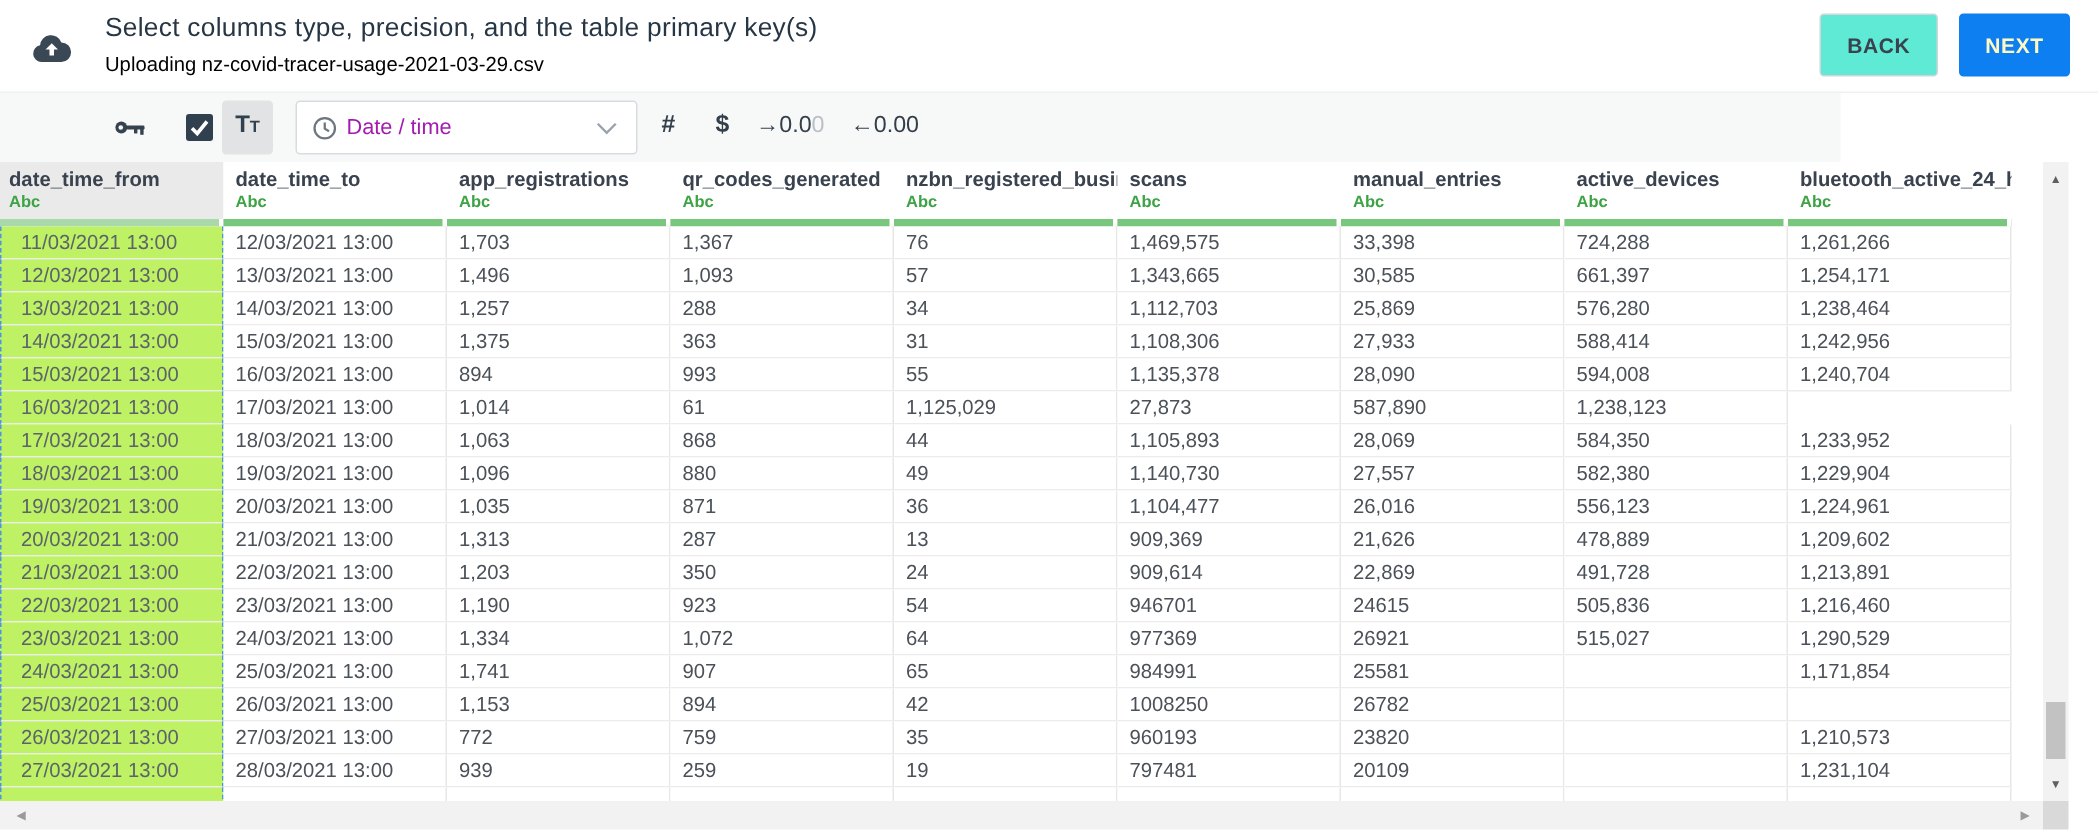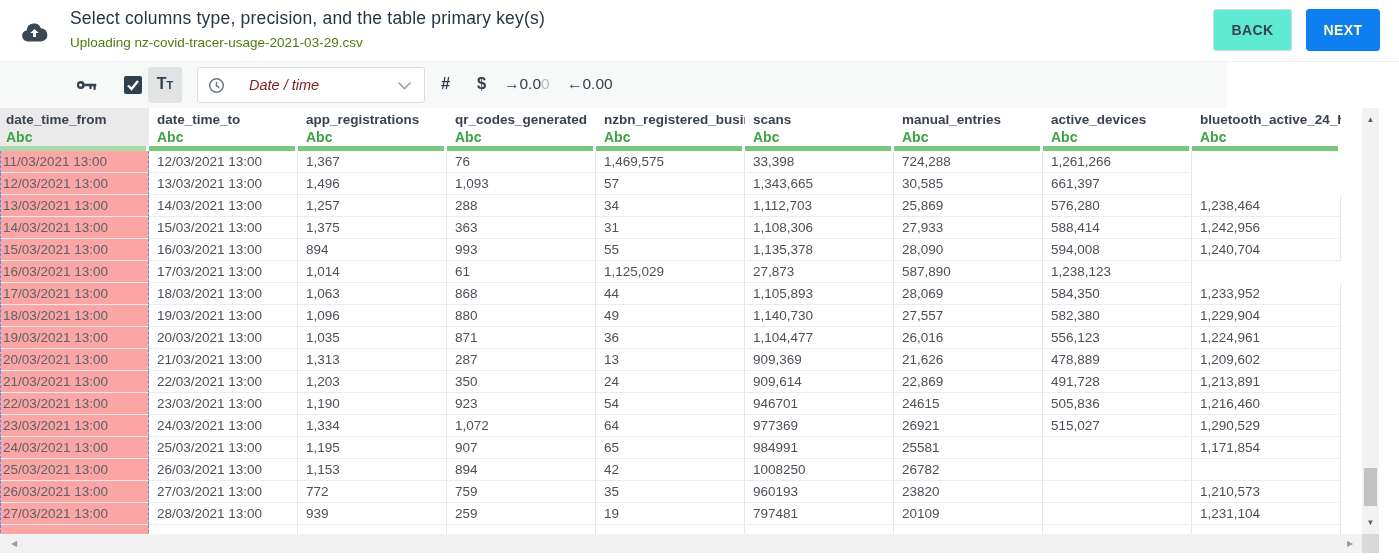--- a/index.html
+++ b/index.html
@@ -9,21 +9,21 @@
     background:#fff; font-family:"Liberation Sans", sans-serif;
   }
   
   .topbar {
     position:absolute; top:0; left:0; width:1399px; height:62px;
     background:#fff; border-bottom:1px solid #eef1f3;
   }
   .cloud-wrap { position:absolute; left:21px; top:20px; width:27px; height:27px; }
   .titles { position:absolute; left:70px; top:8px; }
   .page-title { font-size:17.5px; color:#273645; letter-spacing:.2px; font-weight:500; }
-  .page-sub { font-size:13.5px; color:#4d7c0f; margin-top:6px; }
+  .page-sub { font-size:13.5px; color:#000000; margin-top:6px; }
   .actions { position:absolute; right:19px; top:9px; display:flex; gap:14px; }
   .btn {
     height:42px; border-radius:3px; font-family:"Liberation Sans",sans-serif;
     font-size:14px; font-weight:bold; letter-spacing:.4px; cursor:pointer;
   }
   .btn-back { width:79px; background:#5eead4; border:1px solid #d0d5da; color:#39424e; }
   .btn-next { width:74px; background:#0e7ff1; border:1px solid #0e7ff1; color:#fef9c3; }
   
   .toolbar {
     position:absolute; top:62px; left:0; width:1227px; height:46px;
@@ -39,52 +39,52 @@
     left:148px; top:5px; width:34px; height:36px; background:#e1e3e5;
     border-radius:3px; color:#31404e; font-weight:bold; font-size:16px;
     font-variant:small-caps; text-align:center; line-height:34px; cursor:pointer;
   }
   .dropdown {
     left:197px; top:5px; width:228px; height:36px; background:#fff;
     border:1px solid #d8dce1; border-radius:3px; display:flex; align-items:center;
     cursor:pointer;
   }
   .dd-clock { margin-left:10px; width:17px; height:17px; flex:none; }
-  .dd-label { margin-left:24px; font-size:14.5px; color:#7f1d1d; flex:1;font-style:italic; }
+  .dd-label { margin-left:6px; font-size:14.5px; color:#a21caf; flex:1; }
   .dd-chev { margin-right:12px; flex:none; }
   .glyph { font-size:16.5px; font-weight:bold; top:12px; cursor:pointer; }
   .hash { left:441px; }
   .dollar { left:477px; }
   .dec { top:13px; font-size:15.5px; font-weight:normal; cursor:pointer; }
   .dec-add { left:504px; }
   .dec-rem { left:567px; }
   .faded { color:#b9c1c8; }
   
   .thead { position:absolute; top:108px; left:0; display:flex; height:38px; }
   .hcell {
     width:149px; padding:4px 0 0 8px; overflow:hidden; white-space:nowrap;
     cursor:pointer; background:#fff;font-weight:bold;
   }
   .hcell.sel { background:#eaeaea; padding-left:6px; }
   .hname { font-size:13.5px; color:#39424e; }
-  .htype { font-size:14px; color:#3da344; margin-top:2px; }
+  .htype { font-size:11px; color:#3da344; margin-top:2px; }
   .greenbar { position:absolute; top:146px; left:0; display:flex; height:5px; }
   .gseg { width:149px; background:#79c77d; border-right:3px solid #fff; }
   .gseg.sel { background:#a9d8ab; }
   .tbody { position:absolute; top:151px; left:0; }
   .trow { display:flex; height:22px; }
   .cell {
     width:149px; border-right:1px solid #e7e7e7; border-bottom:1px solid #ececec;
     font-size:13.5px; color:#4b5158; padding:3px 0 0 8px;
     white-space:nowrap; overflow:hidden; background:#fff;
   }
   .cell.sel {
-    background:#fca5a5; color:#5c636b;
+    background:#bef264; color:#5c636b;
     border-left:1px dashed #4e92e3; border-right:1px dashed #4e92e3;
-    padding-left:2px;
+    padding-left:13px;
   }
   
   .vscroll {
     position:absolute; left:1362px; top:108px; width:17px; height:426px;
     background:#f2f2f2;
   }
   .vs-arrow {
     position:absolute; left:0; width:17px; height:16px; text-align:center;
     font-size:8px; color:#5f5f5f; line-height:16px; cursor:pointer;
   }
@@ -206,36 +206,38 @@
       <div class="gseg"></div>
       <div class="gseg"></div>
       <div class="gseg"></div>
       <div class="gseg"></div>
       <div class="gseg"></div>
     </div>
   <div class="tbody" id="tbody">
       <div class="trow">
         <div class="cell sel">11/03/2021 13:00</div>
         <div class="cell">12/03/2021 13:00</div>
+        <div class="cell">1,703</div>
         <div class="cell">1,367</div>
         <div class="cell">76</div>
         <div class="cell">1,469,575</div>
         <div class="cell">33,398</div>
         <div class="cell">724,288</div>
         <div class="cell">1,261,266</div>
       </div>
       <div class="trow">
         <div class="cell sel">12/03/2021 13:00</div>
         <div class="cell">13/03/2021 13:00</div>
         <div class="cell">1,496</div>
         <div class="cell">1,093</div>
         <div class="cell">57</div>
         <div class="cell">1,343,665</div>
         <div class="cell">30,585</div>
         <div class="cell">661,397</div>
+        <div class="cell">1,254,171</div>
       </div>
       <div class="trow">
         <div class="cell sel">13/03/2021 13:00</div>
         <div class="cell">14/03/2021 13:00</div>
         <div class="cell">1,257</div>
         <div class="cell">288</div>
         <div class="cell">34</div>
         <div class="cell">1,112,703</div>
         <div class="cell">25,869</div>
         <div class="cell">576,280</div>
@@ -346,21 +348,21 @@
         <div class="cell">1,072</div>
         <div class="cell">64</div>
         <div class="cell">977369</div>
         <div class="cell">26921</div>
         <div class="cell">515,027</div>
         <div class="cell">1,290,529</div>
       </div>
       <div class="trow">
         <div class="cell sel">24/03/2021 13:00</div>
         <div class="cell">25/03/2021 13:00</div>
-        <div class="cell">1,195</div>
+        <div class="cell">1,741</div>
         <div class="cell">907</div>
         <div class="cell">65</div>
         <div class="cell">984991</div>
         <div class="cell">25581</div>
         <div class="cell"></div>
         <div class="cell">1,171,854</div>
       </div>
       <div class="trow">
         <div class="cell sel">25/03/2021 13:00</div>
         <div class="cell">26/03/2021 13:00</div>

